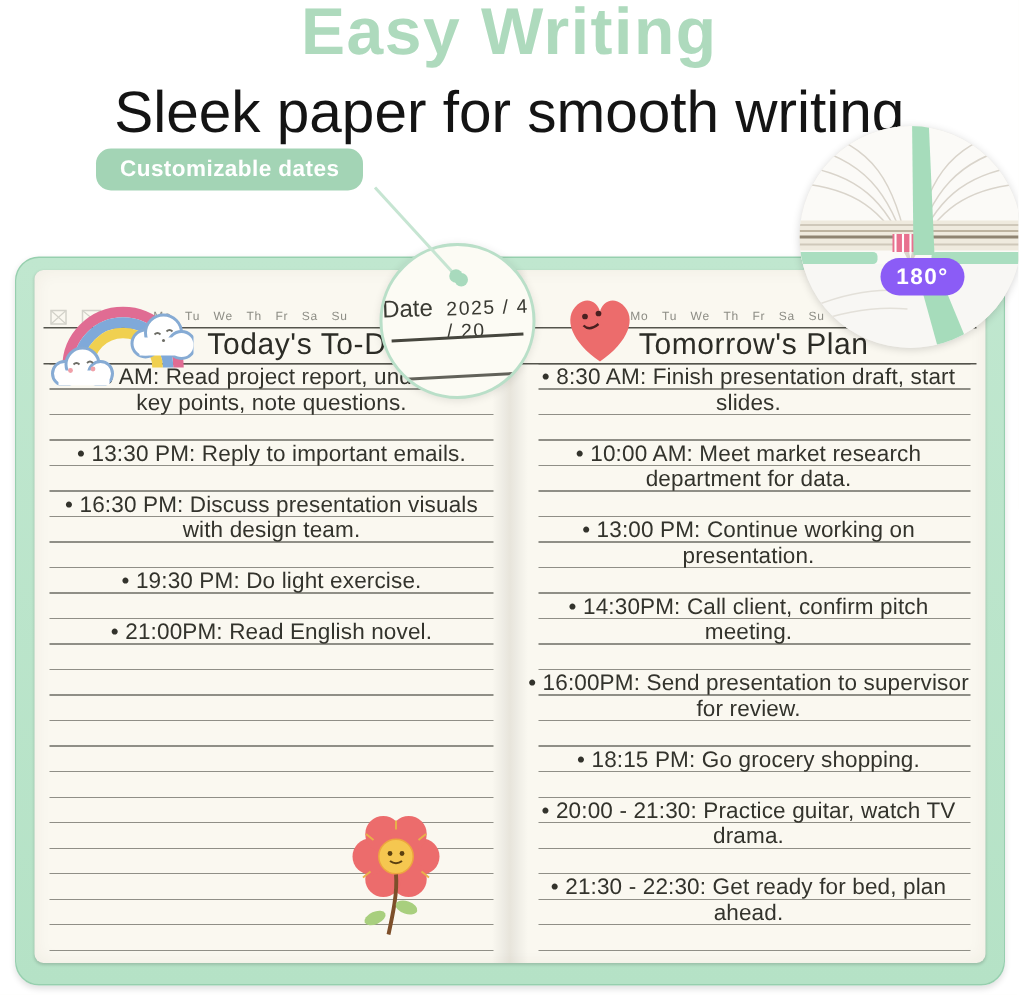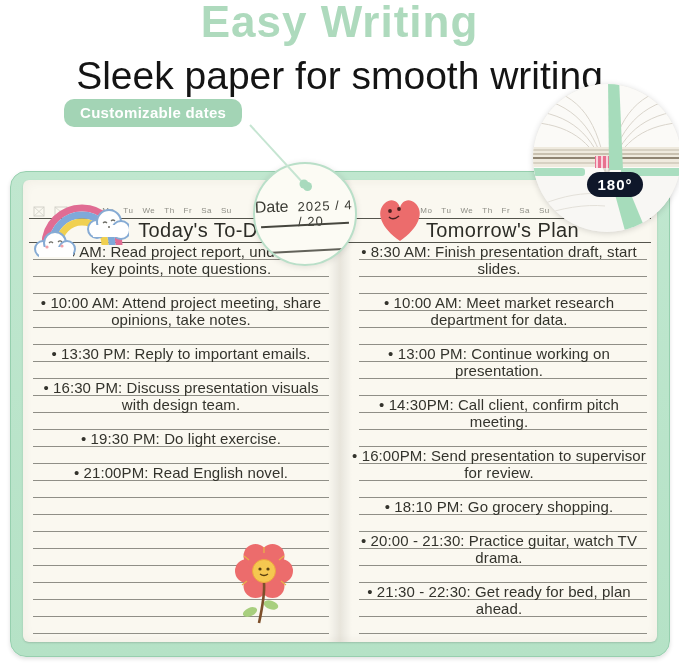--- a/index.html
+++ b/index.html
@@ -111,21 +111,21 @@
   
   .photo180 {
     position: absolute; left: 533px; top: 84px; width: 148px; height: 148px;
     border-radius: 50%; overflow: hidden; z-index: 6;
     box-shadow: 0 1px 6px rgba(0,0,0,.16);
     background: #eceae6;
   }
   .angle-badge {
     position: absolute; left: 54px; top: 88px; width: 56px; height: 25px;
     line-height: 25px; text-align: center; border-radius: 13px;
-    background: #0f172a; color: #ffffff; font-weight: bold;
+    background: #8b5cf6; color: #ffffff; font-weight: bold;
     font-size: 15px; letter-spacing: 1px;
   }
 </style>
 </head>
 <body>
 
 <div class="stage">
 
   <div class="title">Easy Writing</div>
   <div class="subtitle">Sleek paper for smooth writing</div>
@@ -184,21 +184,20 @@
           </div>
 
         <div class="heading">
           <span class="heading-text">Today's To-Do List</span>
         </div>
 
         <div class="ruled"></div>
 
         <div class="items">
             <div class="todo-item">• 8:00 AM: Read project report, understand key points, note questions.</div>
-            <div class="todo-item">• 10:00 AM: Attend project meeting, share opinions, take notes.</div>
             <div class="todo-item">• 13:30 PM: Reply to important emails.</div>
             <div class="todo-item">• 16:30 PM: Discuss presentation visuals with design team.</div>
             <div class="todo-item">• 19:30 PM: Do light exercise.</div>
             <div class="todo-item">• 21:00PM: Read English novel.</div>
           </div>
 
         <svg class="deco flower" viewBox="0 0 82 98">
           <g fill="#ec6c6c">
             <circle cx="58" cy="38" r="12"></circle>
             <circle cx="49.5" cy="53" r="12"></circle>
@@ -243,21 +242,21 @@
         </div>
 
         <div class="ruled"></div>
 
         <div class="items">
             <div class="todo-item">• 8:30 AM: Finish presentation draft, start slides.</div>
             <div class="todo-item">• 10:00 AM: Meet market research department for data.</div>
             <div class="todo-item">• 13:00 PM: Continue working on presentation.</div>
             <div class="todo-item">• 14:30PM: Call client, confirm pitch meeting.</div>
             <div class="todo-item">• 16:00PM: Send presentation to supervisor for review.</div>
-            <div class="todo-item">• 18:10 PM: Go grocery shopping.</div>
+            <div class="todo-item">• 18:15 PM: Go grocery shopping.</div>
             <div class="todo-item">• 20:00 - 21:30: Practice guitar, watch TV drama.</div>
             <div class="todo-item">• 21:30 - 22:30: Get ready for bed, plan ahead.</div>
           </div>
       </div>
     </div>
   </div>
 
   <div class="magnifier">
     <div class="mag-dot"></div>
     <div class="mag-row">

